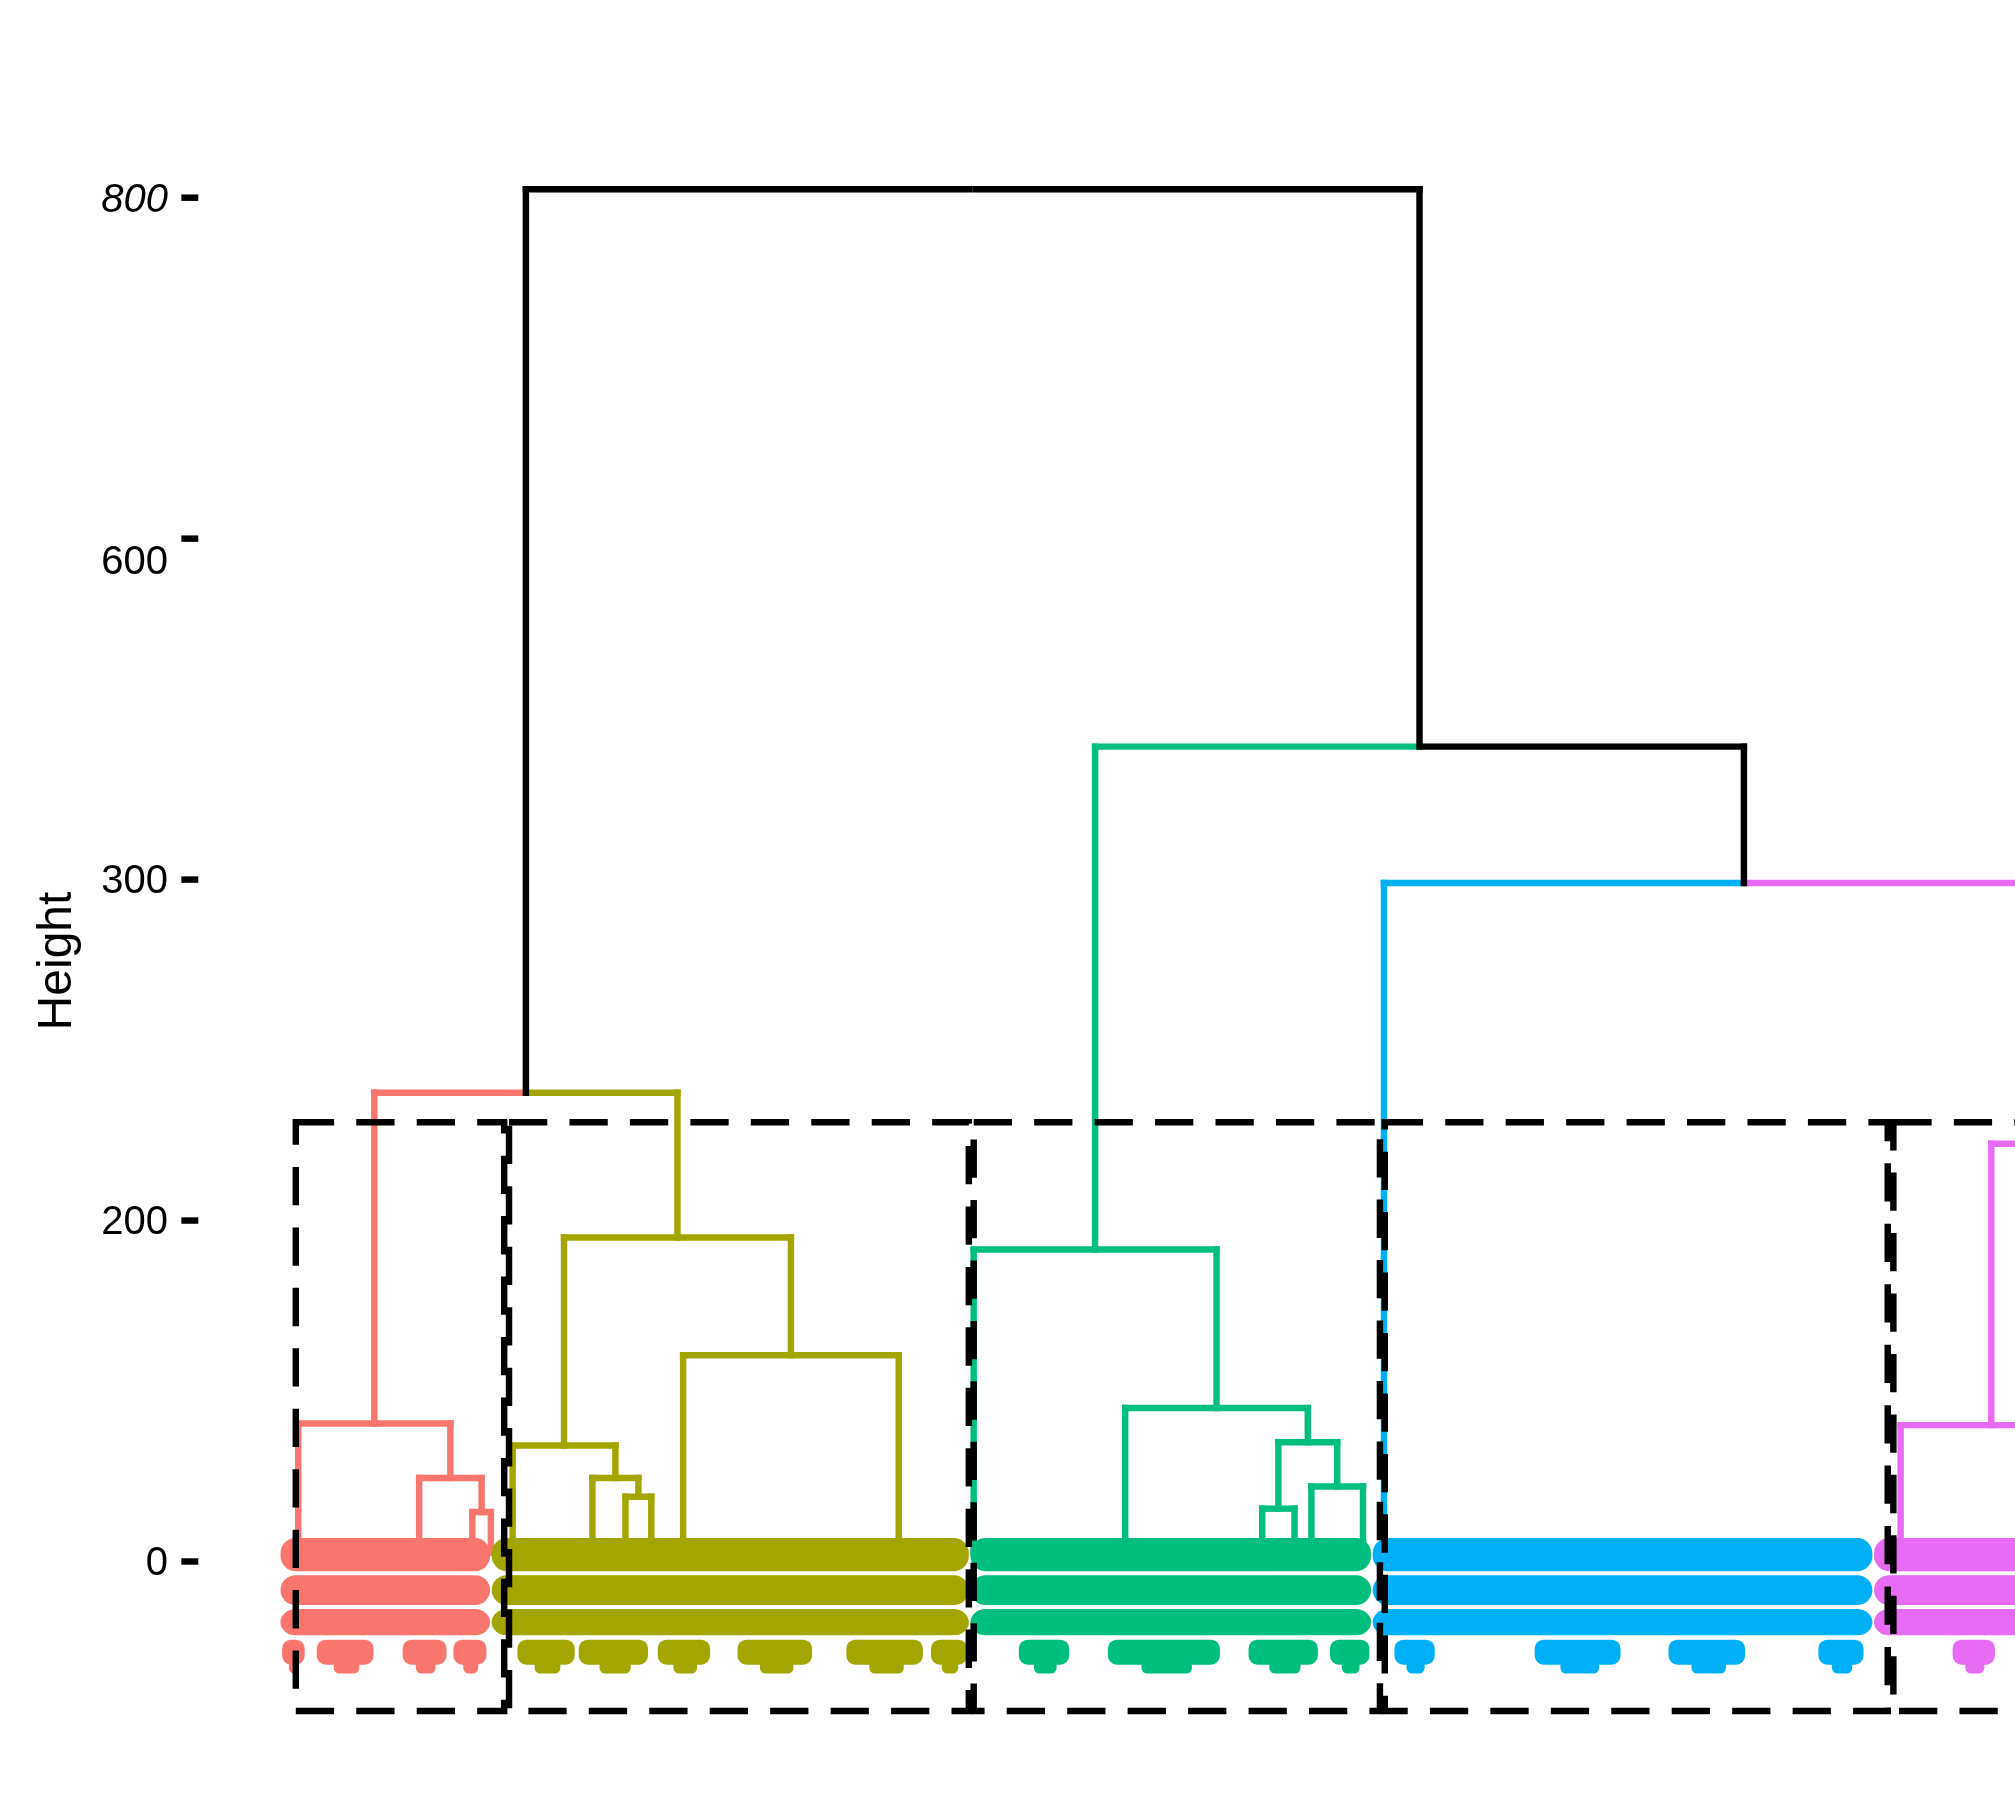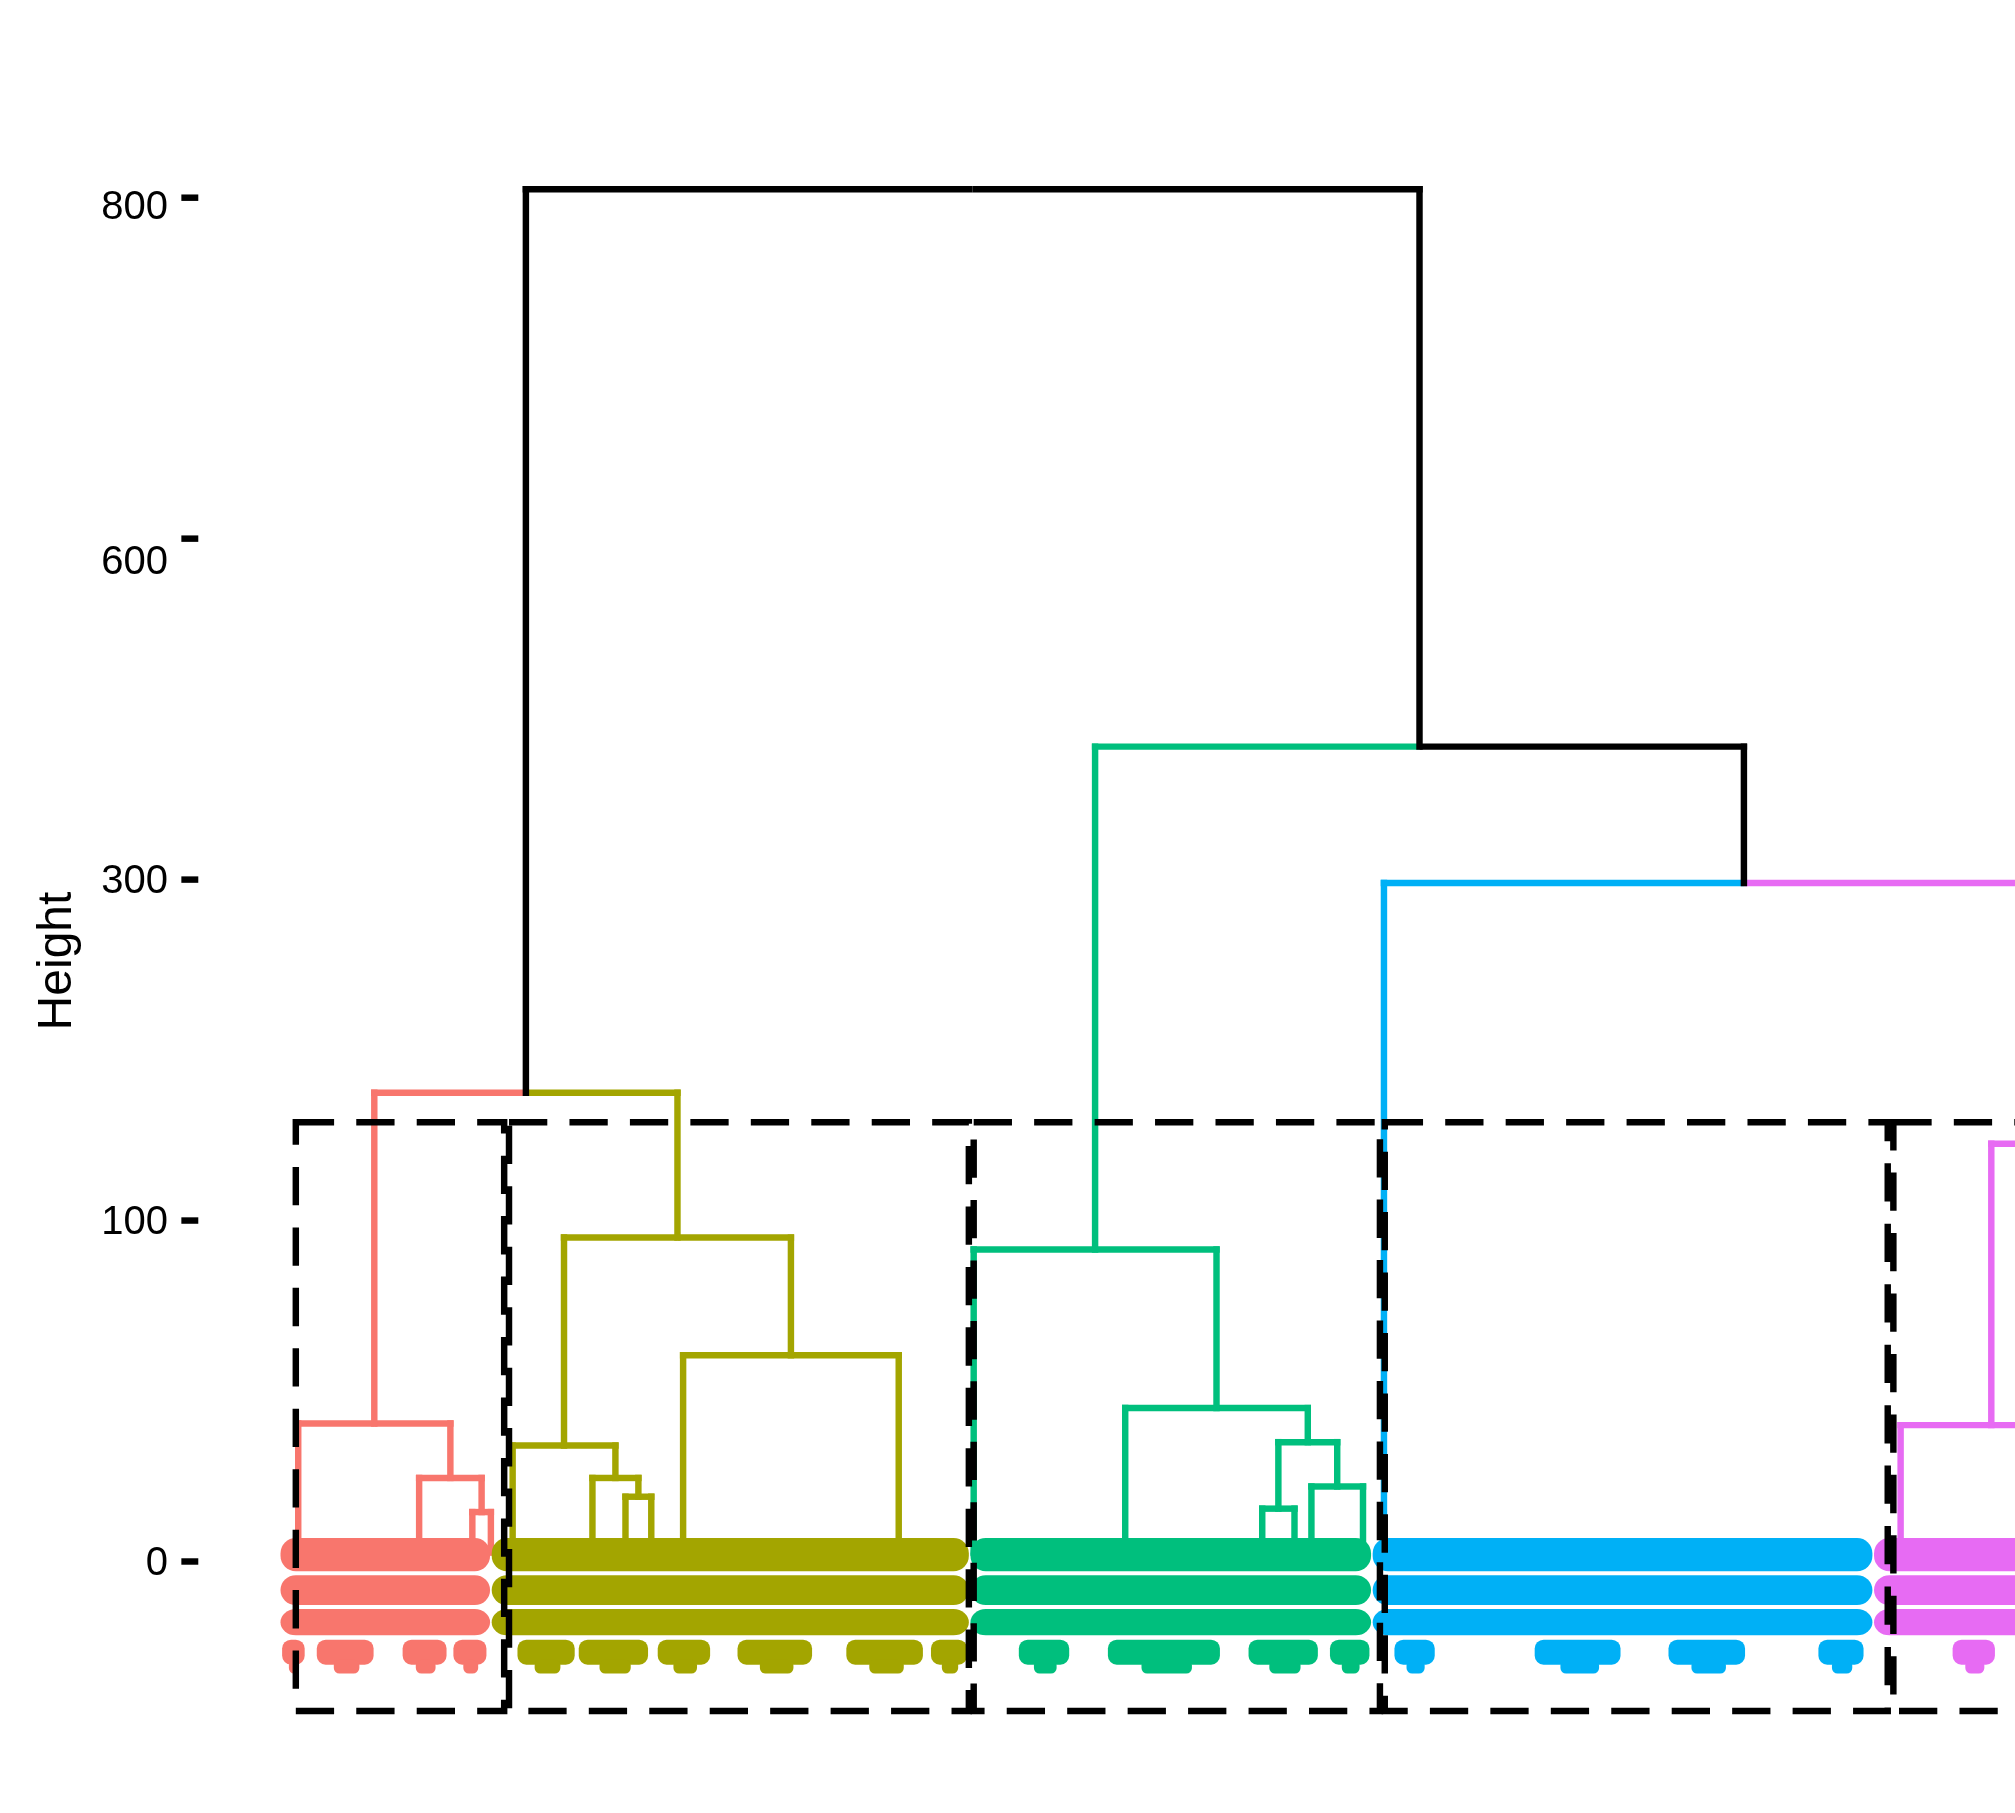--- a/index.html
+++ b/index.html
@@ -181,20 +181,20 @@
       <rect x="3436" y="2784" width="1248" height="1461" fill="none" stroke="#000000" stroke-width="16" stroke-dasharray="95 55"></rect>
       <rect x="4698" y="2784" width="1274" height="1461" fill="none" stroke="#000000" stroke-width="16" stroke-dasharray="95 55"></rect>
       <rect x="450" y="481.99999999999955" width="42" height="16" fill="#000000"></rect>
       <rect x="450" y="1327.9999999999995" width="42" height="16" fill="#000000"></rect>
       <rect x="450" y="2174" width="42" height="16" fill="#000000"></rect>
       <rect x="450" y="3020" width="42" height="16" fill="#000000"></rect>
       <rect x="450" y="3866" width="42" height="16" fill="#000000"></rect>
     </svg>
   <div class="ytitle">Height</div>
   <div id="ticks">
-      <div class="tick" style="top: 184px;">800</div>
+      <div class="tick" style="top: 177px; font-style: italic;">800</div>
       <div class="tick" style="top: 539px;">600</div>
       <div class="tick" style="top: 858px;">300</div>
-      <div class="tick" style="top: 1199px;">100</div>
+      <div class="tick" style="top: 1199px;">200</div>
       <div class="tick" style="top: 1540px;">0</div>
     </div>
 </div>
 
 
 </body></html>

